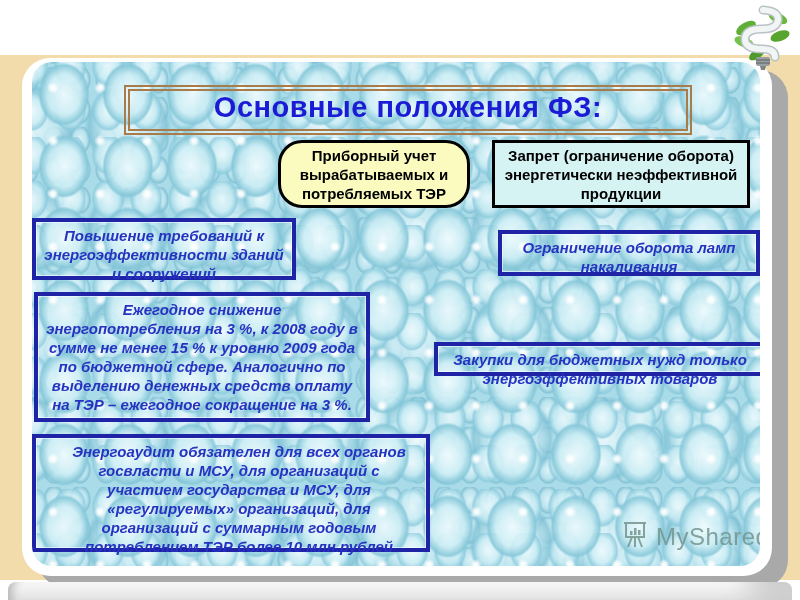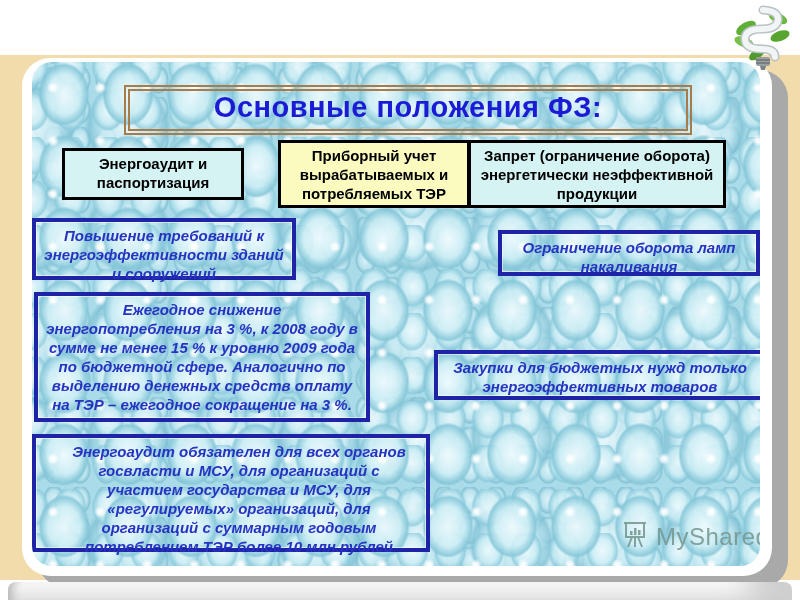--- a/index.html
+++ b/index.html
@@ -45,34 +45,34 @@
   
   .title-box{
     left:92px;top:23px;width:568px;height:50px;
     border:6px double #a87b4b;
     color:#1b1bd6;font-size:29px;font-weight:bold;letter-spacing:.5px;
   }
   
   .hbox{border:3px solid #000;color:#000;font-weight:bold;font-size:15px;line-height:1.25;padding:4px 6px;}
   .hb0{left:30px;top:86px;width:182px;height:52px;background:#d6f3f4;}
   .hb1{left:246px;top:78px;width:192px;height:68px;background:#fbfbc0;}
-  .hb2{left:436px;top:78px;width:258px;height:68px;background:#d6f3f4;}
+  .hb2{left:460px;top:78px;width:258px;height:68px;background:#d6f3f4;}
   
   .bbox{
     border:4px solid #1f23a6;
     box-shadow:inset 0 0 0 1px rgba(255,255,255,.55);
     color:#2633c0;font-size:15px;font-weight:bold;font-style:italic;
     line-height:1.27;padding:4px 8px;
   }
   .lb0{left:0px;top:156px;width:264px;height:62px;}
   .lb1{left:2px;top:230px;width:336px;height:130px;}
   .lb2{left:0px;top:372px;width:398px;height:118px;padding-left:24px;}
   .rb0{left:466px;top:168px;width:262px;height:46px;}
   .rb1{left:430px;top:226px;width:302px;height:48px;}
-  .rb2{left:402px;top:288px;width:332px;height:50px;}
+  .rb2{left:402px;top:280px;width:332px;height:34px;}
   
   .watermark{
     position:absolute;left:588px;top:458px;display:flex;align-items:center;gap:6px;
     color:#74948d;opacity:.85;
   }
   .watermark .wm-text{font-size:24px;font-weight:500;letter-spacing:.5px;}
   
   .logo{position:absolute;left:730px;top:2px;width:66px;height:72px;}
   
   .bottom-bar{
@@ -88,24 +88,21 @@
 <div class="band"></div>
 
 <div class="card"></div>
 
 <div class="slide">
 
   <div class="box title-box">
     <span>Основные положения ФЗ:</span>
   </div>
 
-  <div class="box hbox hb0" style="background: rgb(214, 243, 244);">
-    <span>Энергоаудит и паспортизация</span>
-  </div>
-  <div class="box hbox hb1" style="background: rgb(251, 251, 192);">
+  <div class="box hbox hb1" style="background: rgb(251, 251, 192); border-radius: 24px;">
     <span>Приборный учет вырабатываемых и потребляемых ТЭР</span>
   </div>
   <div class="box hbox hb2" style="background: rgb(214, 243, 244);">
     <span>Запрет (ограничение оборота) энергетически неэффективной продукции</span>
   </div>
 
   <div class="box bbox lb0">
     <span>Повышение требований к энергоэффективности зданий и сооружений</span>
   </div>
   <div class="box bbox lb1">

